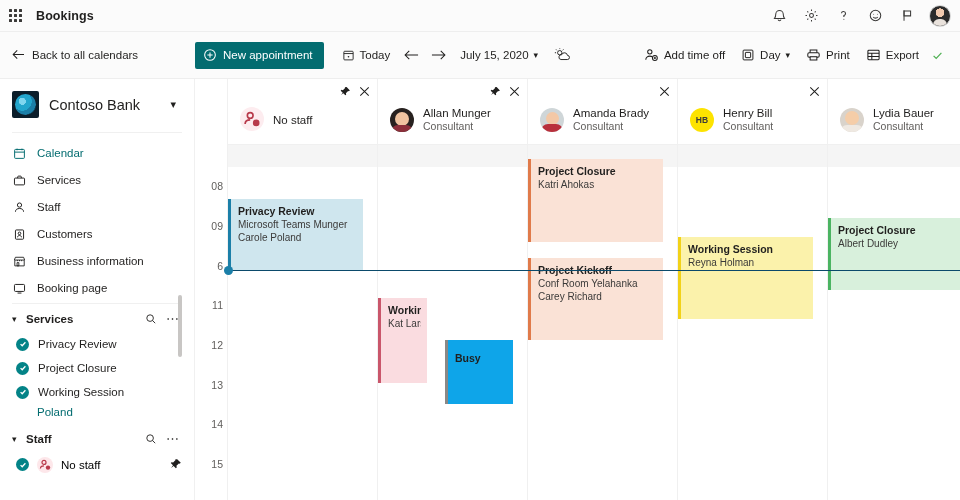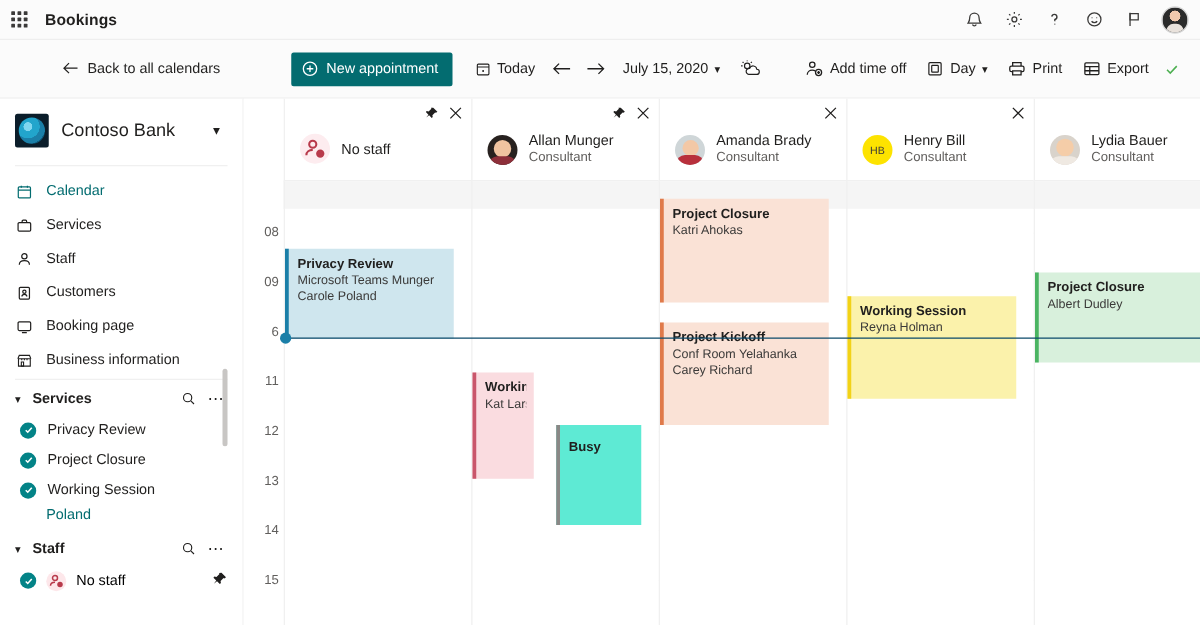--- a/index.html
+++ b/index.html
@@ -46,21 +46,21 @@
   }
 
   
   .cmdbar {
     position: absolute; top: 32px; left: 0; width: 960px; height: 47px;
     background: #fbfbfb; border-bottom: 1px solid #eeeeee;
     display: flex; align-items: center;
   }
   .backlink {
     display: flex; align-items: flex-start; gap: 7px; font-size: 11.5px; color: #201f1e;
-    padding-left: 12px; width: 195px; cursor: pointer; margin-left: 38px;
+    padding-left: 12px; width: 195px; cursor: pointer;
   }
   .newappt {
     background: #036c70; color: #ffffff; border: none; border-radius: 2px;
     height: 27px; padding: 0 11px 0 8px; display: flex; align-items: center; gap: 6px;
     font-size: 11.5px; font-family: inherit; cursor: pointer; white-space: nowrap;
   }
   .cmd-item {
     display: flex; align-items: center; gap: 5px; font-size: 11.5px; color: #201f1e;
     height: 30px; padding: 0 8px; cursor: pointer; white-space: nowrap;
   }
@@ -140,21 +140,21 @@
   .who-av { width: 24px; height: 24px; border-radius: 50%; flex: none; position: relative; overflow: hidden; }
   .who-name { font-size: 11.5px; color: #201f1e; line-height: 13px; }
   .who-role { font-size: 10.5px; color: #605e5c; line-height: 13px; }
   .av-nostaff { background: #fdecef; }
   .av-allan { background: #27211f; }
   .av-allan::before { content:""; position:absolute; left:5px; top:4px; width:14px; height:14px; border-radius:50%; background:#f0c3a0; }
   .av-allan::after { content:""; position:absolute; left:1px; right:1px; bottom:0; height:7px; background:#8d2f3a; border-radius:7px 7px 0 0; }
   .av-amanda { background: #cfd6d8; }
   .av-amanda::before { content:""; position:absolute; left:6px; top:4px; width:13px; height:13px; border-radius:50%; background:#f3c8a6; }
   .av-amanda::after { content:""; position:absolute; left:1px; right:1px; bottom:0; height:8px; background:#b8303c; border-radius:7px 7px 0 0; }
-  .av-henry { background: #fde300; display:flex; align-items:center; justify-content:center; font-size:8.5px; font-weight:normal; color:#3b3a39; }
+  .av-henry { background: #fde300; display:flex; align-items:center; justify-content:center; font-size:8.5px; font-weight:bold; color:#3b3a39; }
   .av-lydia { background: #d9d3cb; }
   .av-lydia::before { content:""; position:absolute; left:5px; top:3px; width:14px; height:14px; border-radius:50%; background:#f5cda8; }
   .av-lydia::after { content:""; position:absolute; left:0px; right:0px; bottom:0; height:7px; background:#efe9e2; border-radius:7px 7px 0 0; }
 
   .colbody {
     position: absolute; top: 66px; height: 355px; background: #ffffff;
     border-left: 1px solid #f0f0f0;
   }
   .allday { position: absolute; top: 66px; height: 22px; background: #f5f5f5; border-left: 1px solid #f0f0f0; }
   .hline { position: absolute; left: 32px; right: 0; height: 1px; background: #f2f2f2; }
@@ -363,37 +363,37 @@
           <rect x="3" y="2.4" width="10" height="11.4" rx="1"></rect>
             <circle cx="8" cy="6.6" r="1.6"></circle>
           <path d="M5.6 11.4c0-1.4 1.1-2.2 2.4-2.2s2.4.8 2.4 2.2"></path>
         </svg>
       </span>
       <span>Customers</span>
     </div>
 
     <div class="navitem">
       <span class="nicon">
-        <svg width="13" height="13" viewBox="0 0 16 16" fill="none" stroke="#201f1e" stroke-width="1.2">
-          <rect x="1.8" y="3" width="12.4" height="8.6" rx="1.2"></rect>
-            <path d="M5.6 13.6h4.8"></path>
-        </svg>
-      </span>
-      <span>Booking page</span>
-    </div>
-
-    <div class="navitem">
-      <span class="nicon">
         <svg width="13" height="13" viewBox="0 0 16 16" fill="none" stroke="#201f1e" stroke-width="1.1">
           <path d="M2.2 6.2h11.6v7.2H2.2z"></path>
             <path d="M1.6 6.2L3 2.8h10L14.4 6.2"></path>
           <path d="M5.4 6.2v1.4M8 6.2v1.4M10.6 6.2v1.4M5 9.4h2.2v4H5z"></path>
         </svg>
       </span>
       <span>Business information</span>
+    </div>
+
+    <div class="navitem">
+      <span class="nicon">
+        <svg width="13" height="13" viewBox="0 0 16 16" fill="none" stroke="#201f1e" stroke-width="1.2">
+          <rect x="1.8" y="3" width="12.4" height="8.6" rx="1.2"></rect>
+            <path d="M5.6 13.6h4.8"></path>
+        </svg>
+      </span>
+      <span>Booking page</span>
     </div>
 
     <div class="filtdiv"></div>
 
     <div class="grouphdr">
       <span class="gchev">▾</span>
       <span class="glabel">Services</span>
       <span class="gact">
         <svg width="12" height="12" viewBox="0 0 16 16" fill="none" stroke="#201f1e" stroke-width="1.2">
           <circle cx="6.8" cy="6.8" r="4.4"></circle>
@@ -594,21 +594,21 @@
       <div class="ev-title">Privacy Review</div>
       <div class="ev-line">Microsoft Teams Munger</div>
       <div class="ev-line">Carole Poland</div>
     </div>
 
     <div class="event" style="left:183px;top:219px;width:49px;height:85px;background:#fadce0;border-left-color:#c9566b">
       <div class="ev-title">Workin...</div>
       <div class="ev-line">Kat Lars...</div>
     </div>
 
-    <div class="event" style="left:250px;top:261px;width:68px;height:80px;background:#5eead4;border-left-color:#8a8886">
+    <div class="event" style="left:250px;top:261px;width:68px;height:64px;background:#0ea5e9;border-left-color:#8a8886">
       <div class="ev-title" style="padding-top:6px">Busy</div>
     </div>
 
     <div class="event" style="left:333px;top:80px;width:135px;height:83px;background:#fae2d6;border-left-color:#e07a4a">
       <div class="ev-title">Project Closure</div>
       <div class="ev-line">Katri Ahokas</div>
     </div>
 
     <div class="event" style="left:333px;top:179px;width:135px;height:82px;background:#fae2d6;border-left-color:#e07a4a">
       <div class="ev-title">Project Kickoff</div>

